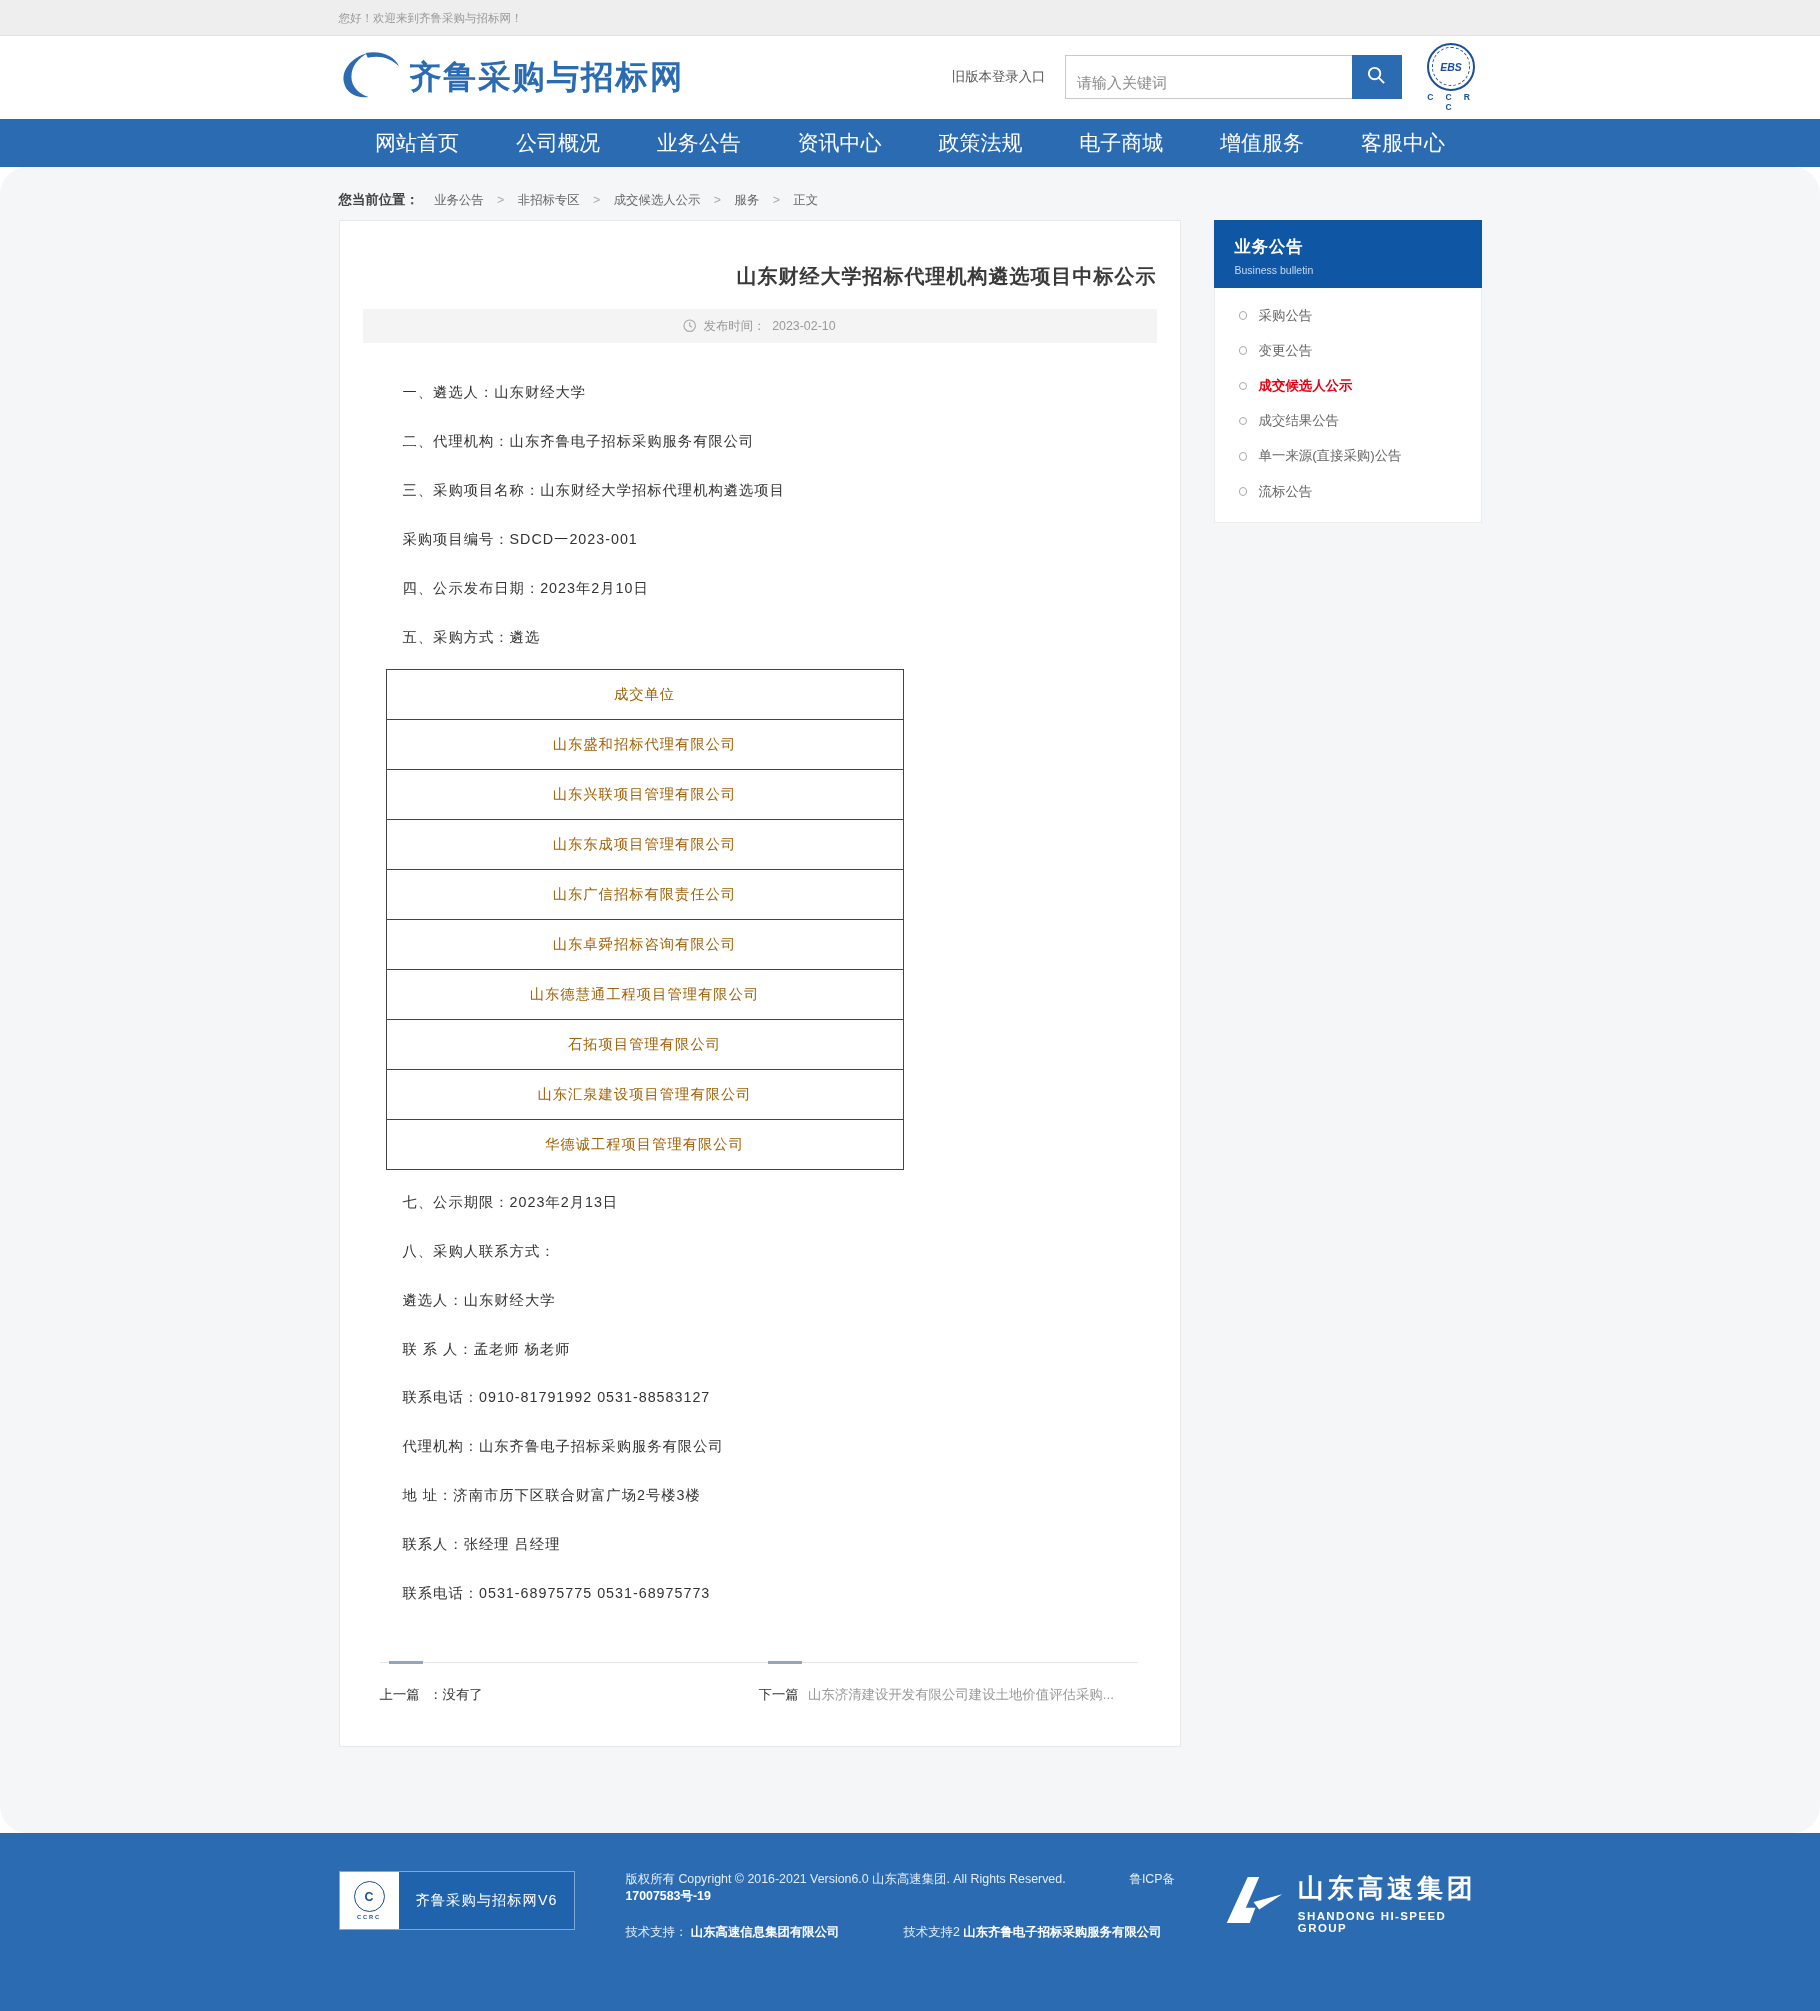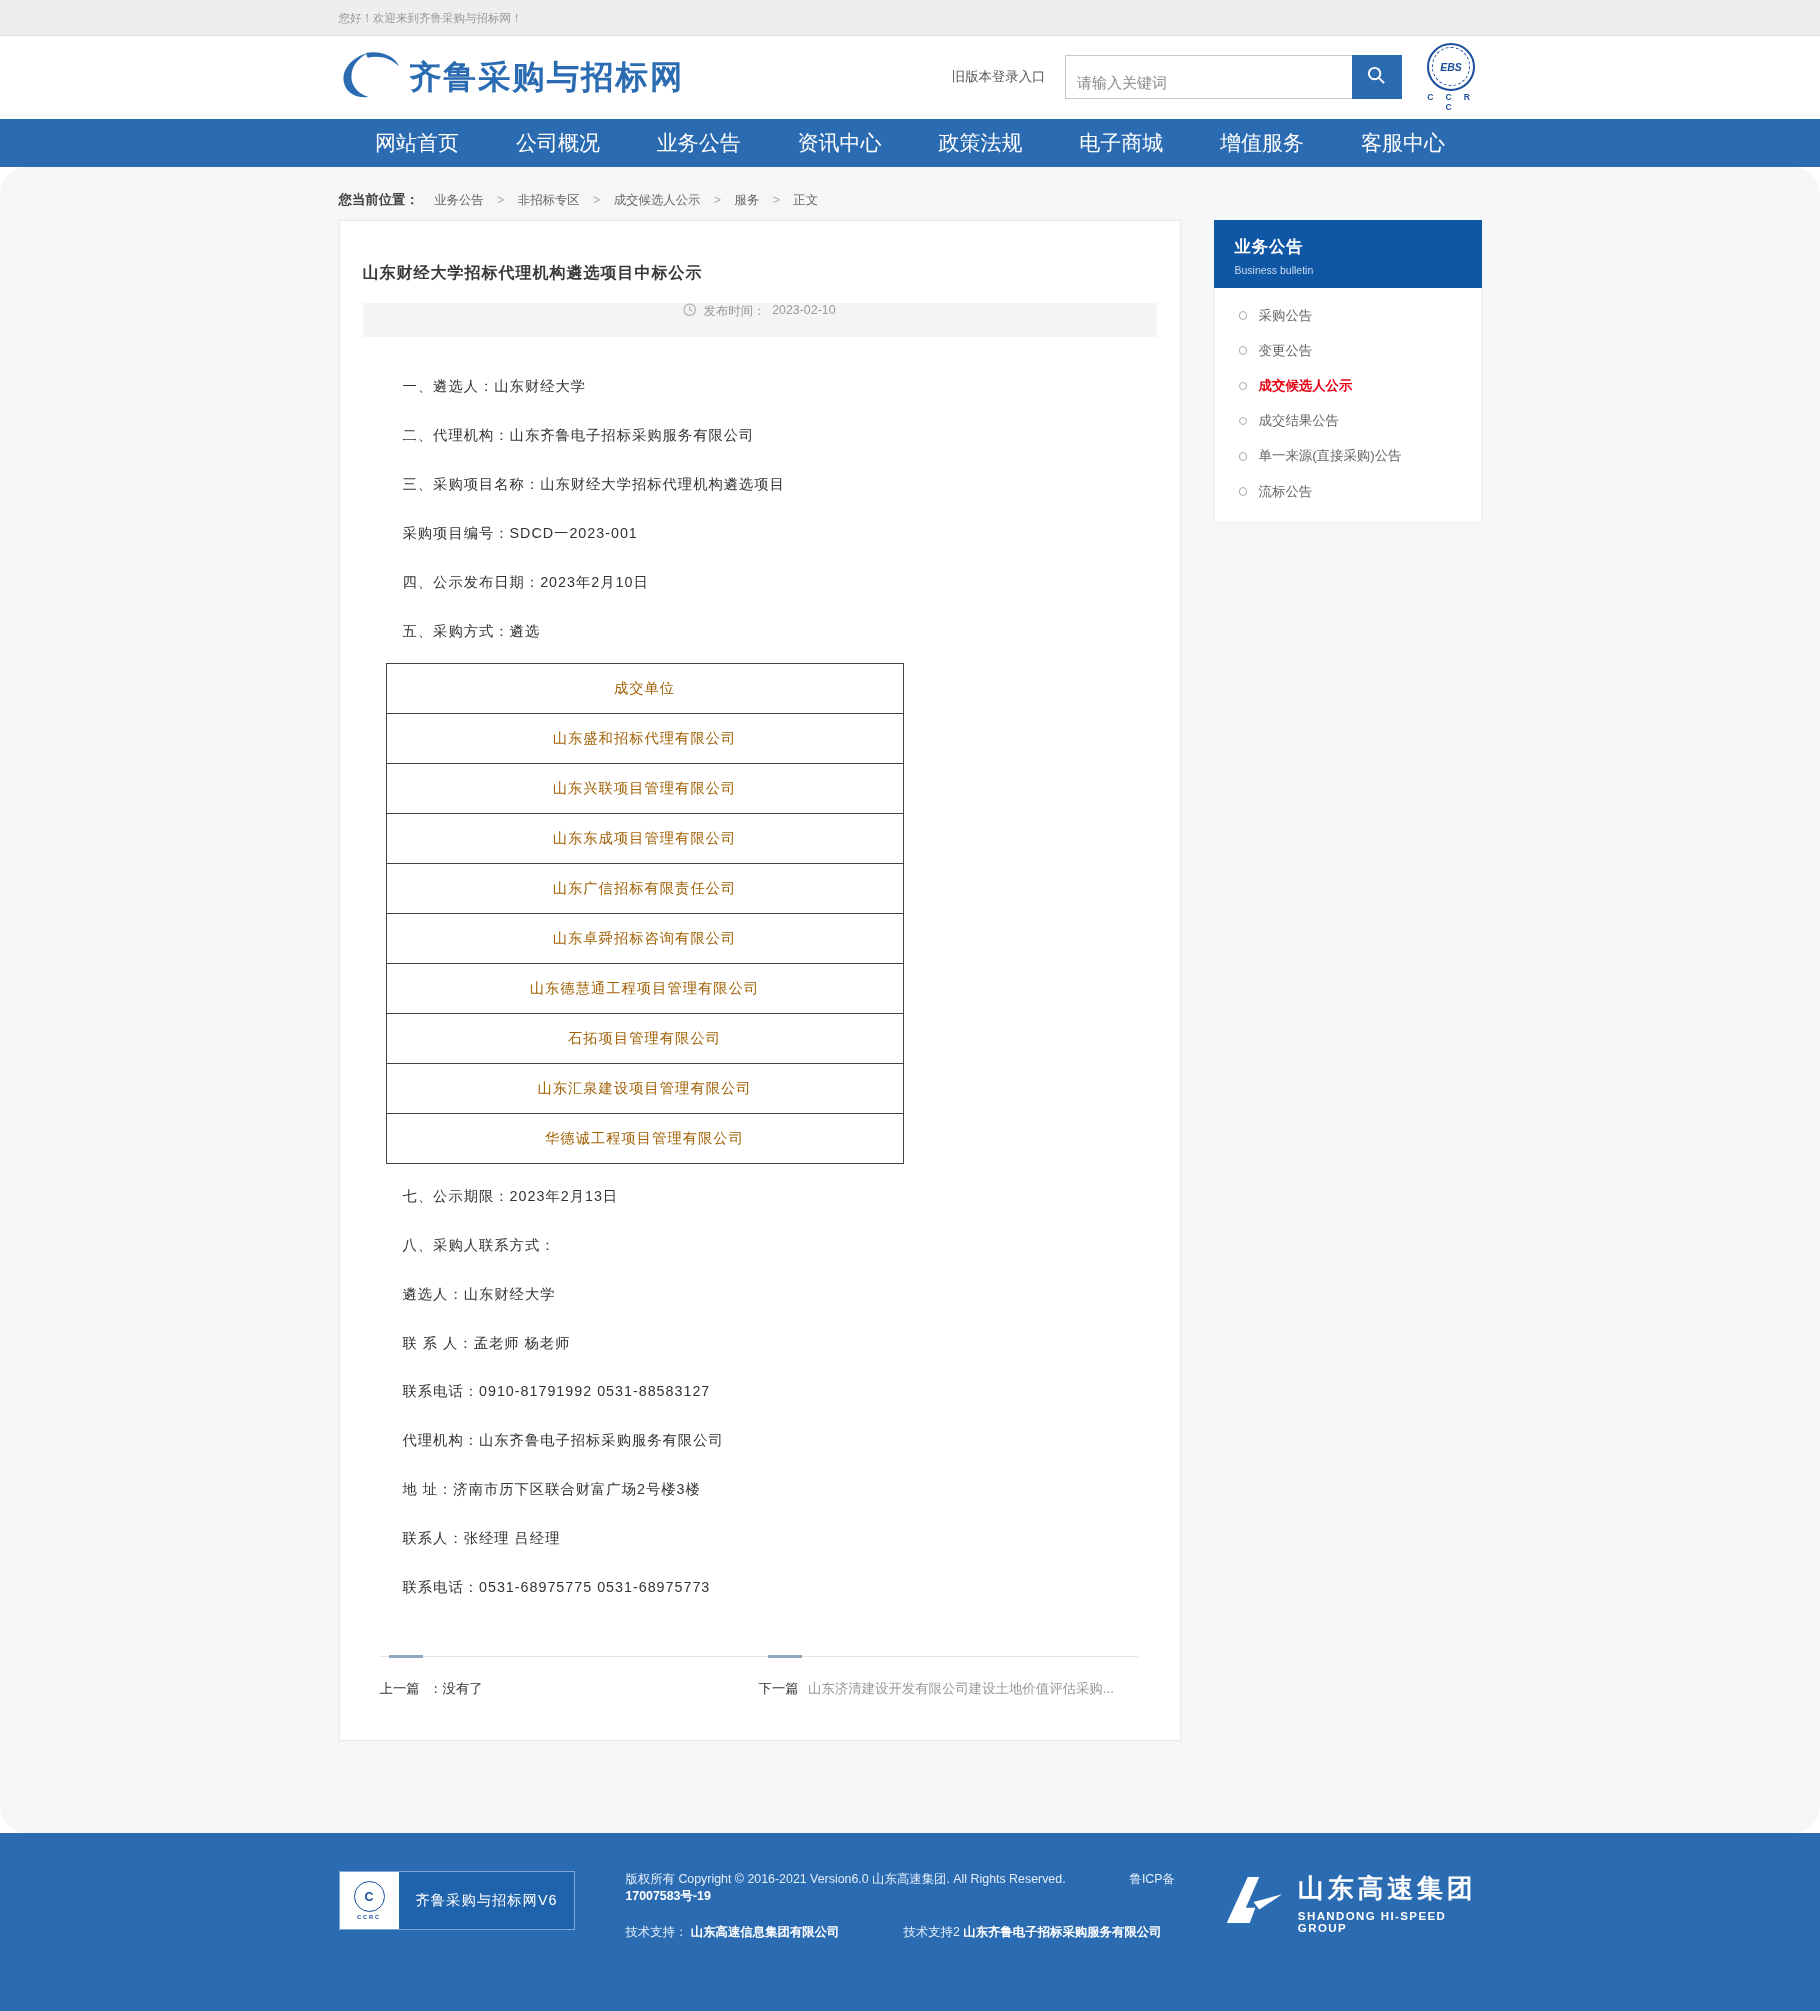--- a/index.html
+++ b/index.html
@@ -50,23 +50,23 @@
   
   .main { background: #f5f6f8; padding-top: 13px; min-height: 1666px; border-radius: 27px; }
   .breadcrumb { height: 40px; display: flex; align-items: center; font-size: 12.4px; color: #888; }
   .breadcrumb-label { color: #444; font-weight: bold; font-size: 13.4px; margin-right: 15.3px; }
   .crumb { color: #666; cursor: pointer; }
   .crumb-sep { color: #aaa; margin: 0 13.4px; }
 
   .content-row { display: flex; gap: 33px; align-items: flex-start; padding-bottom: 23px; }
 
   .article-card { width: 842px; background: #fff; border: 1px solid #e8e8e8; padding: 42px 23px 32.5px; }
-  .article-title { text-align: left; font-size: 16px; font-weight: 600; color: #3a3a3a; letter-spacing: 1px; }
+  .article-title { text-align: right; font-size: 20px; font-weight: 600; color: #3a3a3a; letter-spacing: 1px; }
   .date-strip { margin-top: 19px; background: #f4f4f4; height: 34px;
-    display: flex; align-items: flex-start; justify-content: center; gap: 6.7px;
+    display: flex; align-items: center; justify-content: center; gap: 6.7px;
     color: #999; font-size: 12.4px; }
   .article-body { padding: 25px 42px 0 40px; }
   .para { margin: 0; padding: 16.3px 0; font-size: 14.3px; color: #333; letter-spacing: 1px; line-height: 16.3px; }
   .award-table { border-collapse: collapse; margin: 7.6px 0 7.6px -17px; width: 518px; }
   .award-table th, .award-table td {
     border: 1px solid #444; height: 50px; text-align: center;
     font-size: 14.3px; color: #a16207; font-weight: normal; letter-spacing: 1px; background: #fff;
   }
   .prevnext { margin-top: 44px; display: flex; padding: 0 19px 0 17px; }
   .pn-half { flex: 1; border-top: 1px solid #e5e5e5; padding: 23px 0 9.6px; position: relative; font-size: 13.4px; }

